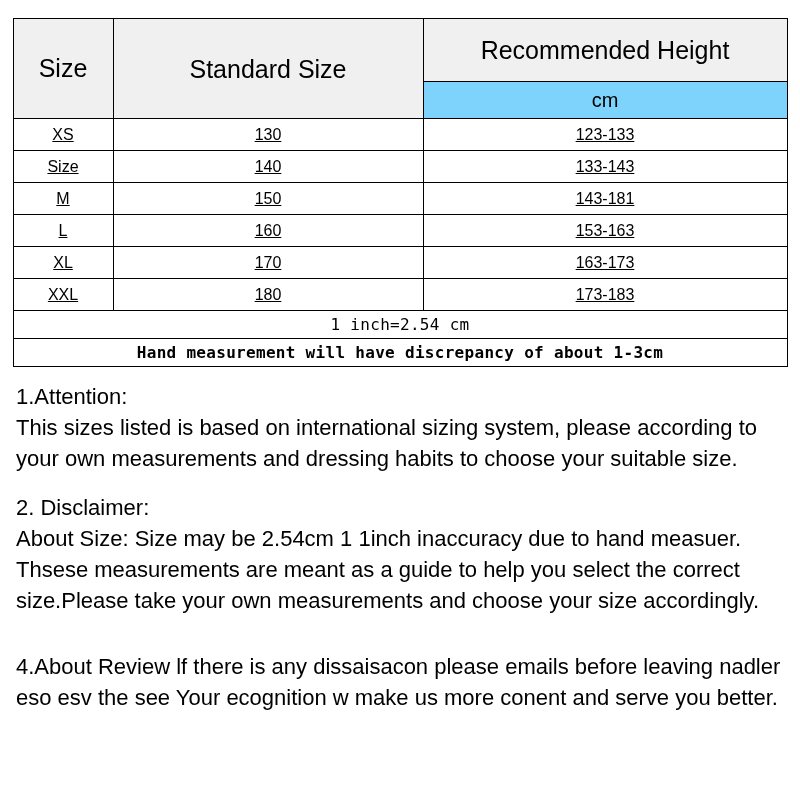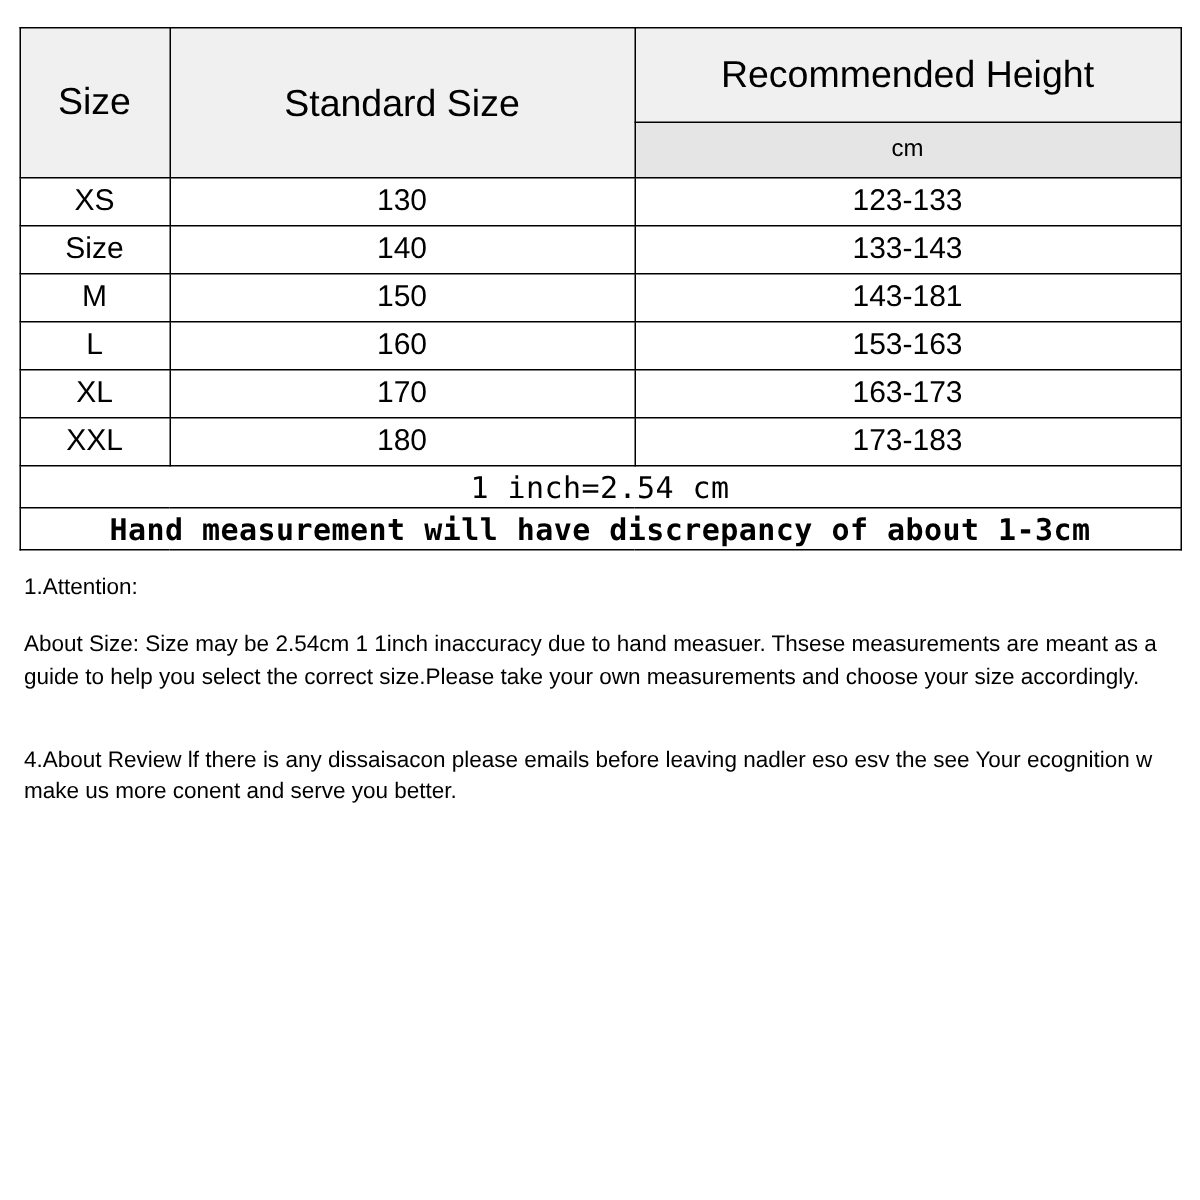--- a/index.html
+++ b/index.html
@@ -47,44 +47,45 @@
     font-weight: bold;
     height: 62px;
     line-height: 1.12;
   }
   .hdr-size {
     background: #f0f0f0;
     font-size: 25px;
     font-weight: bold;
   }
   .subhdr {
-    background: #e5e5e5;
-    font-size: 16px;
+    background: #7dd3fc;
+    font-size: 20px;
     height: 36px;
   }
   .data-cell {
-    font-size: 20px;
+    font-size: 16px;
     height: 31px;
+    text-decoration: underline;
   }
   .note-row td {
     font-family: "DejaVu Sans Mono", monospace;
-    font-size: 20px;
+    font-size: 16px;
     height: 27px;
     letter-spacing: 0.3px;
     margin-left: 18px;
   }
   .note-row.bold td {
     font-weight: bold;
   }
 
   
   .notes {
     margin: 14px auto 0 auto;
     width: 768px;
-    font-size: 15px;
+    font-size: 22px;
     line-height: 1.42;
   }
   .notes p {
     margin: 0;
   }
   .notes .gap {
     height: 17px;
   }
 </style>
 </head>
@@ -143,20 +144,22 @@
         <td colspan="3">1 inch=2.54 cm</td>
       </tr>
       <tr class="note-row bold">
         <td colspan="3">Hand measurement will have discrepancy of about 1-3cm</td>
       </tr>
     </tbody>
   </table>
 
   <div class="notes">
     <p>1.Attention:</p>
+    <p>This sizes listed is based on international sizing system, please according to your own measurements and dressing   habits to choose your suitable size.</p>
     <div class="gap"></div>
+    <p>2. Disclaimer:</p>
     <p>About Size: Size may be 2.54cm 1 1inch inaccuracy due to hand measuer. Thsese measurements are meant as a   guide to help you select the correct size.Please take your own measurements and choose your size accordingly.</p>
     <div class="gap"></div>
     <div class="gap"></div>
     <p>4.About Review lf there is any dissaisacon please emails before leaving nadler eso esv the see Your ecognition w   make us more conent and serve you better.</p>
   </div>
 
 </div>
 
 </body></html>

